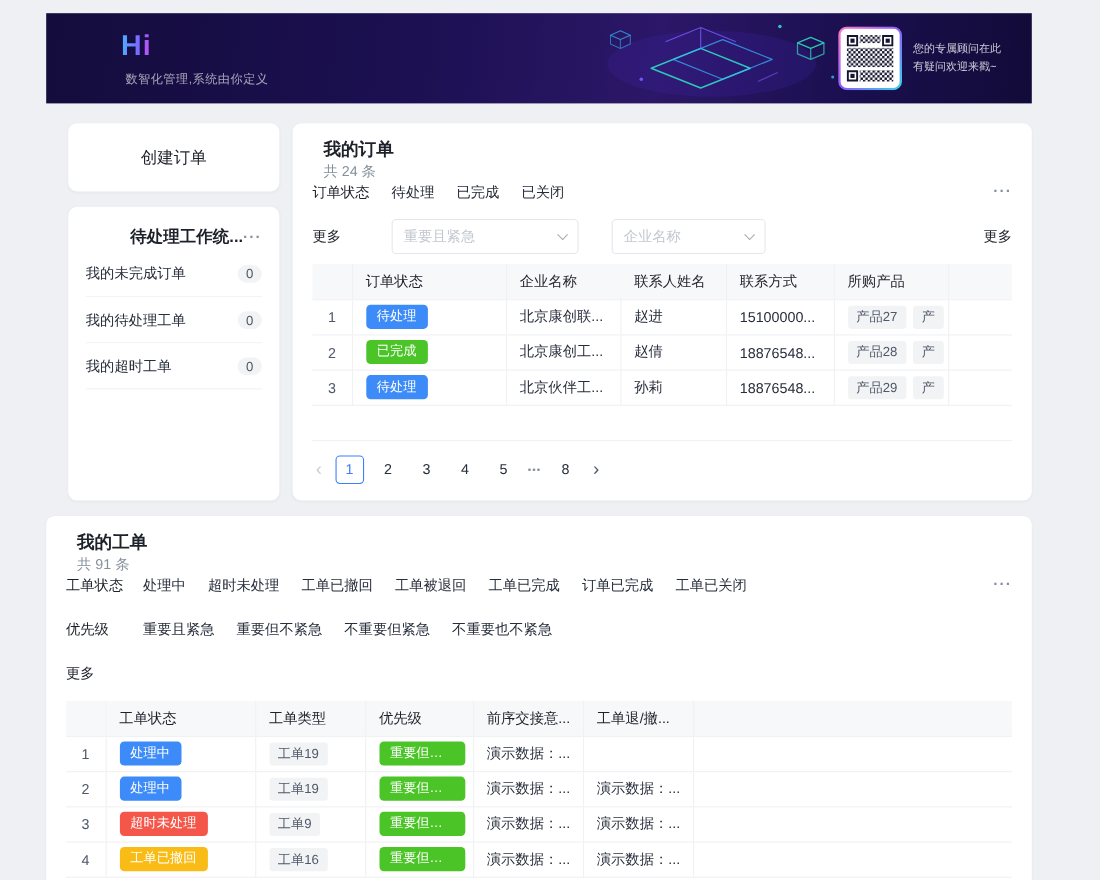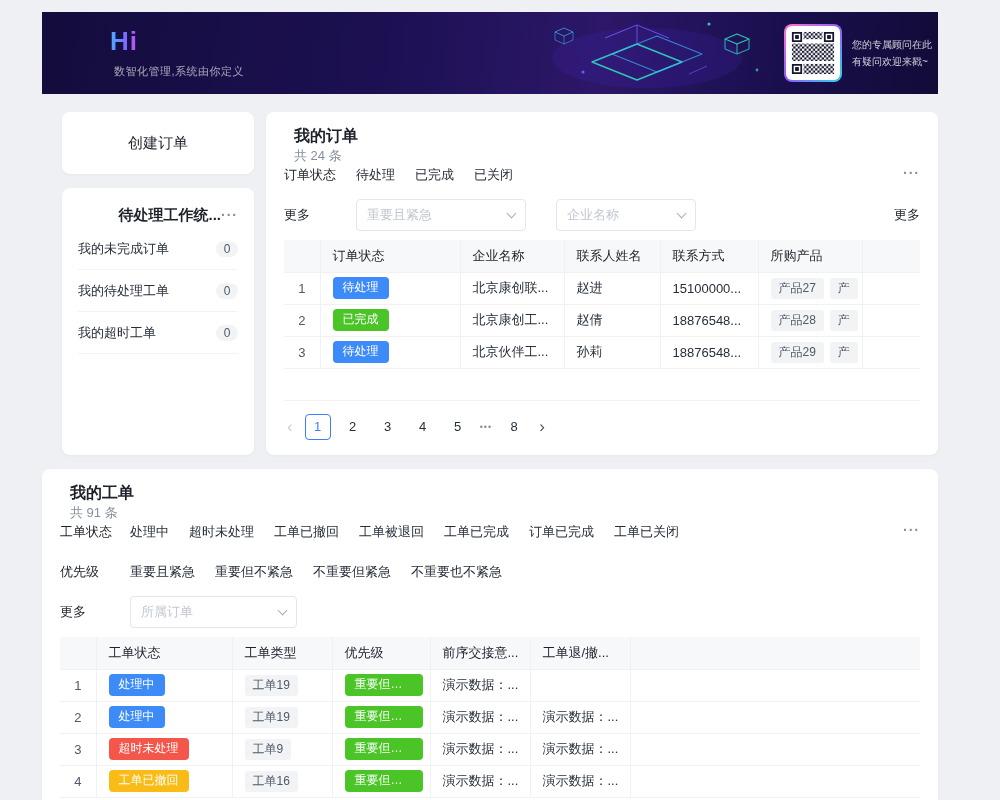--- a/index.html
+++ b/index.html
@@ -11,21 +11,21 @@
   .banner { position:relative; width:896px; height:82px; border-radius:0; overflow:hidden;
     background:linear-gradient(97deg,#140c3c 0%,#1c1052 38%,#2c1768 62%,#1a0f4e 82%,#120b38 100%); }
   .banner-text { position:absolute; left:68px; top:14px; }
   .banner-line1 { display:flex; align-items:baseline; }
   .hi { font-size:26px; font-weight:800; letter-spacing:1px;
     background:linear-gradient(95deg,#46b5ff,#7a6bff 55%,#d84bf0);
     -webkit-background-clip:text; background-clip:text; color:transparent; }
   .banner-title { font-size:19px; font-weight:700; color:#fff; }
   .banner-sub { margin:7px 0 0 4px; font-size:11px; color:rgba(255,255,255,.62); letter-spacing:.5px; }
   .banner-deco { position:absolute; left:455px; top:0; width:295px; height:82px; pointer-events:none; }
-  .banner-right { position:absolute; right:6px; top:12px; display:flex; align-items:center; gap:10px; }
+  .banner-right { position:absolute; right:28px; top:12px; display:flex; align-items:center; gap:10px; }
   .qr-frame { width:58px; height:58px; border-radius:8px; padding:3px; border:2px solid transparent;
     background:linear-gradient(#fff,#fff) padding-box, linear-gradient(135deg,#ff7ac3,#8a5cff,#35d6e8) border-box; }
   .qr-frame svg { display:block; width:100%; height:100%; }
   .qr-note { font-size:10px; color:rgba(255,255,255,.78); line-height:1.7; }
 
   
   .content { display:flex; gap:12px; margin-top:18px; width:896px; }
   .card { background:#fff; border-radius:8px; box-shadow:0 1px 3px rgba(31,35,41,.04); }
   .sidebar { width:212px; flex-shrink:0;padding-left:20px; }
   .create-card { height:62px; display:flex; align-items:center; justify-content:center;
@@ -287,24 +287,20 @@
     <div class="fline">
       <span class="flabel">优先级</span>
       <span class="fopt">重要且紧急</span>
       <span class="fopt">重要但不紧急</span>
       <span class="fopt">不重要但紧急</span>
       <span class="fopt">不重要也不紧急</span>
     </div>
 
     <div class="fline">
       <span class="flabel">更多</span>
-      <div class="select w167">
-        <span>所属订单</span>
-        <span class="chev"></span>
-      </div>
     </div>
 
     <table class="grid">
       <colgroup>
           <col style="width:36px">
           <col style="width:136px">
           <col style="width:100px">
           <col style="width:98px">
           <col style="width:100px">
           <col style="width:100px">

